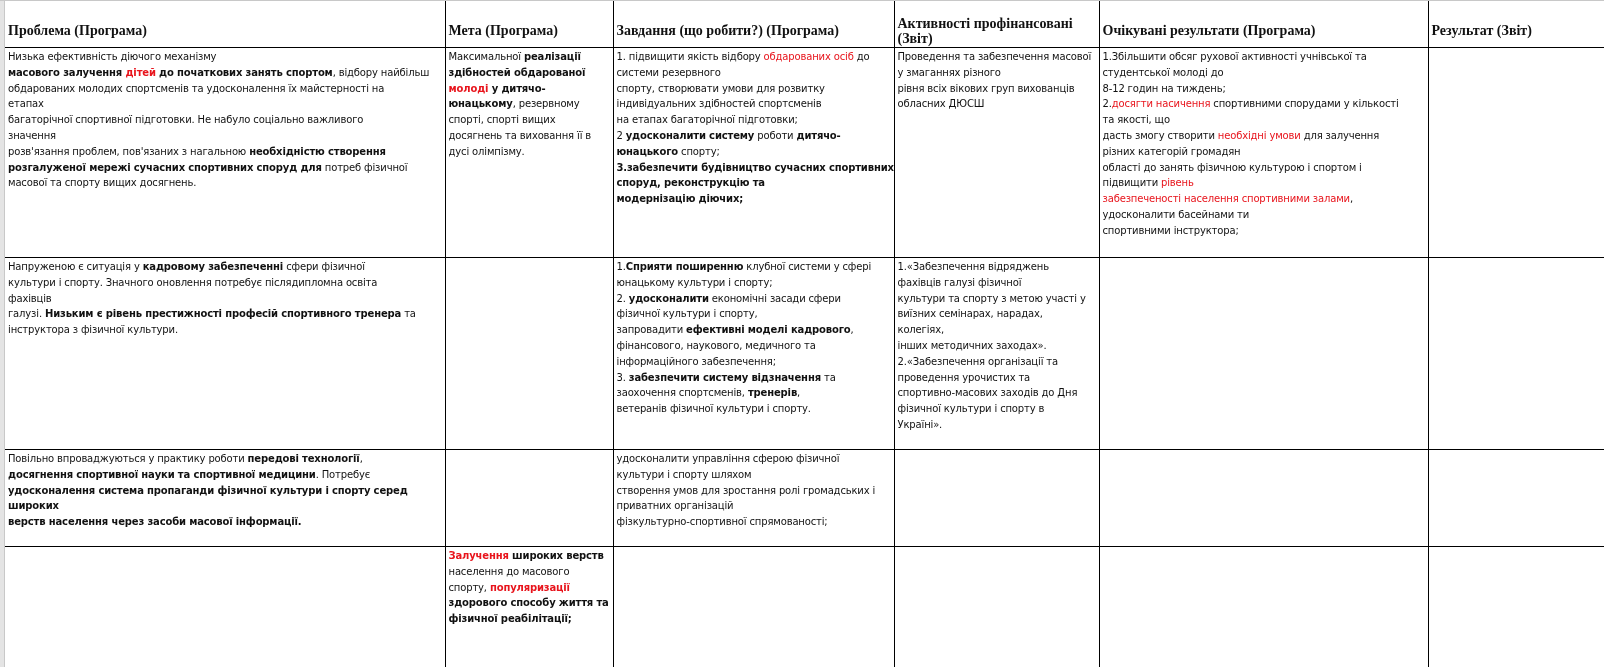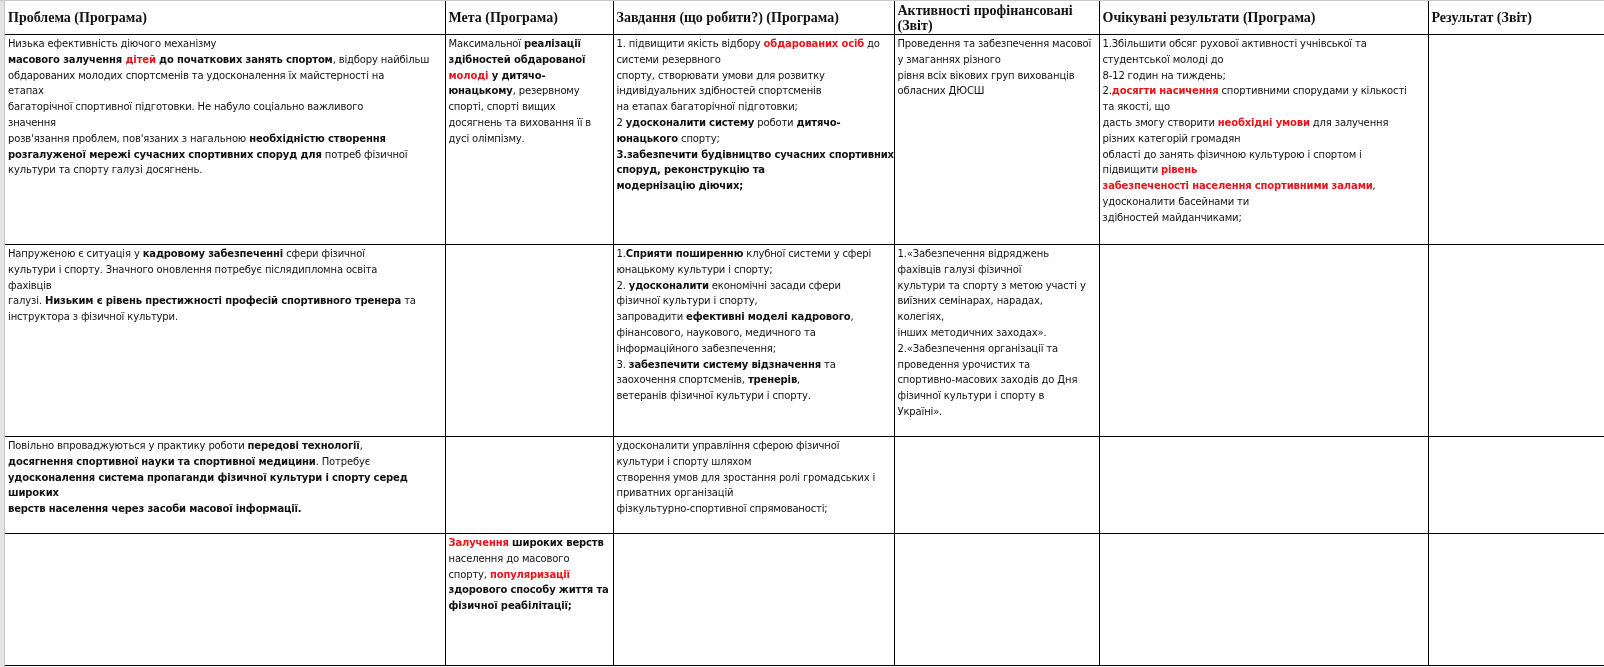--- a/index.html
+++ b/index.html
@@ -25,36 +25,36 @@
     text-align: left;
   }
   th {
     height: 33px;
     vertical-align: middle;
     font-family: "Liberation Serif", serif;
     font-weight: bold;
     font-size: 14px;
     line-height: 15px;
     color: #111;
-    padding-top: 0;
+    padding-top: 13px;
   }
   td {
     font-family: "DejaVu Sans", sans-serif;
     font-size: 10px;
     line-height: 15.8px;
     color: #111;
     letter-spacing: -0.15px;
   }
   tr.r1 td { height: 208px; }
   tr.r2 td { height: 190px; }
   tr.r3 td { height: 95px; }
   tr.r4 td { height: 130px; }
   .line { display: block; white-space: nowrap; }
   b { font-weight: bold; }
-  .red { color: #e8141c; font-weight: bold; }
+  .red { color: #e8141c; }
 </style>
 </head>
 <body>
 
 <div class="left-gutter"></div>
 <div class="top-edge"></div>
 
 <table class="sheet">
   <colgroup>
     <col class="c1">
@@ -78,21 +78,21 @@
     <tr class="r1">
       <td>
           <span class="line"><span>Низька ефективність діючого механізму</span></span>
           <span class="line"><b>масового залучення </b><b class="red" style="color: rgb(232, 20, 28);">дітей</b><b> до початкових занять спортом</b><span>, відбору найбільш</span></span>
           <span class="line"><span>обдарованих молодих спортсменів та удосконалення їх майстерності на</span></span>
           <span class="line"><span>етапах</span></span>
           <span class="line"><span>багаторічної спортивної підготовки. Не набуло соціально важливого</span></span>
           <span class="line"><span>значення</span></span>
           <span class="line"><span>розв'язання проблем, пов'язаних з нагальною </span><b>необхідністю створення</b></span>
           <span class="line"><b>розгалуженої мережі сучасних спортивних споруд для</b><span> потреб фізичної</span></span>
-          <span class="line"><span>культури та спорту галузі досягнень.</span></span>
+          <span class="line"><span>масової та спорту вищих досягнень.</span></span>
         </td>
       <td>
           <span class="line"><span>Максимальної </span><b>реалізації</b></span>
           <span class="line"><b>здібностей обдарованої</b></span>
           <span class="line"><b class="red" style="color: rgb(232, 20, 28);">молоді</b><b> у дитячо-</b></span>
           <span class="line"><b>юнацькому</b><span>, резервному</span></span>
           <span class="line"><span>спорті, спорті вищих</span></span>
           <span class="line"><span>досягнень та виховання її в</span></span>
           <span class="line"><span>дусі олімпізму.</span></span>
         </td>
@@ -119,21 +119,21 @@
           <span class="line"><span>студентської молоді до</span></span>
           <span class="line"><span>8-12 годин на тиждень;</span></span>
           <span class="line"><span>2.</span><span class="red" style="color: rgb(232, 20, 28);">досягти насичення</span><span> спортивними спорудами у кількості</span></span>
           <span class="line"><span>та якості, що</span></span>
           <span class="line"><span>дасть змогу створити </span><span class="red" style="color: rgb(232, 20, 28);">необхідні умови</span><span> для залучення</span></span>
           <span class="line"><span>різних категорій громадян</span></span>
           <span class="line"><span>області до занять фізичною культурою і спортом і</span></span>
           <span class="line"><span>підвищити </span><span class="red" style="color: rgb(232, 20, 28);">рівень</span></span>
           <span class="line"><span class="red" style="color: rgb(232, 20, 28);">забезпеченості населення спортивними залами</span><span>,</span></span>
           <span class="line"><span>удосконалити басейнами ти</span></span>
-          <span class="line"><span>здібностей майданчиками;</span></span>
+          <span class="line"><span>спортивними інструктора;</span></span>
         </td>
       <td></td>
     </tr>
     <tr class="r2">
       <td>
           <span class="line"><span>Напруженою є ситуація у </span><b>кадровому забезпеченні</b><span> сфери фізичної</span></span>
           <span class="line"><span>культури і спорту. Значного оновлення потребує післядипломна освіта</span></span>
           <span class="line"><span>фахівців</span></span>
           <span class="line"><span>галузі. </span><b>Низьким є рівень престижності професій спортивного тренера</b><span> та</span></span>
           <span class="line"><span>інструктора з фізичної культури.</span></span>

